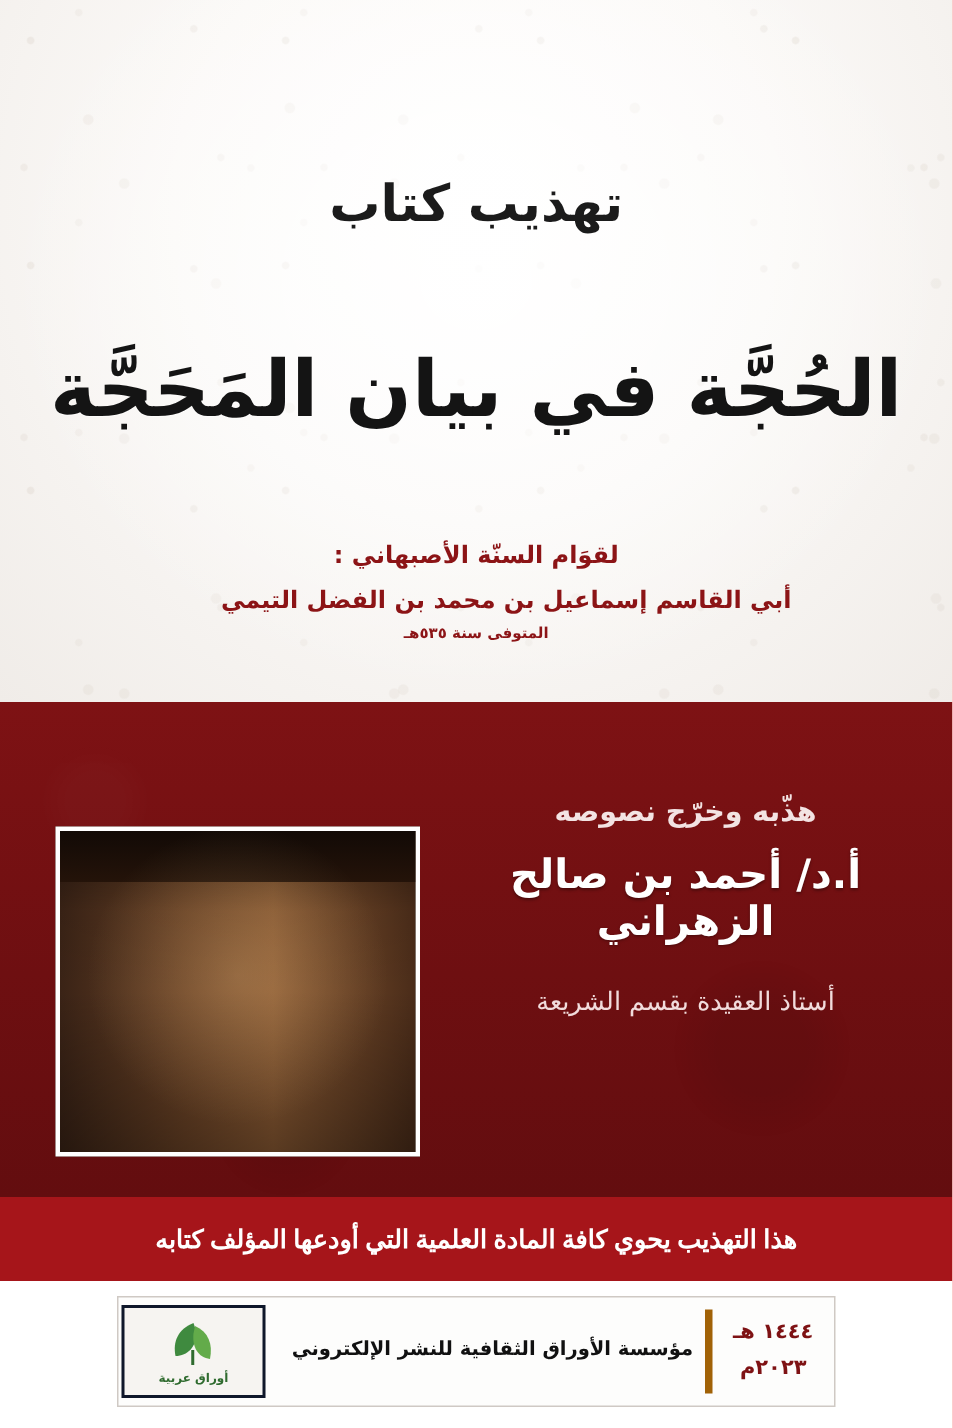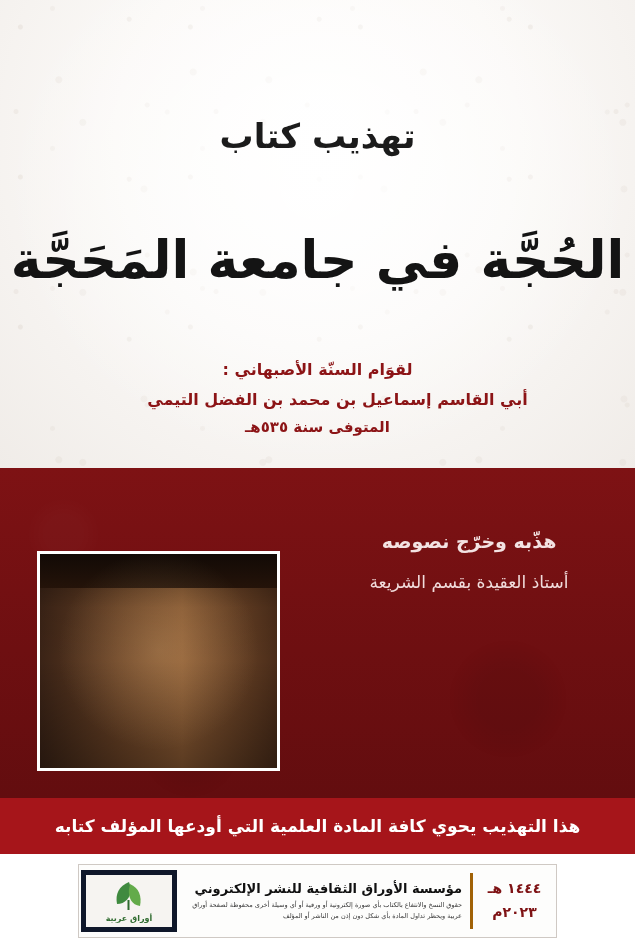--- a/index.html
+++ b/index.html
@@ -93,21 +93,21 @@
     color: #7b1113;
   }
   .author-line {
     font-size: 16px;
     font-weight: bold;
     line-height: 1.85;
     color: #8c1416;
   }
   .author-line.l1 { font-size: 16px; }
   .author-line.l2 { font-size: 16px; padding-left: 40px; }
-  .author-line.l3 { font-size: 15px; }
+  .author-line.l3 { font-size: 10px; }
 
   
   .mid-section {
     position: absolute;
     top: 468px;
     left: 0;
     width: 635px;
     height: 330px;
     background: linear-gradient(180deg, #7e1214 0%, #6e0f11 55%, #630d0f 100%);
     overflow: hidden;
@@ -118,21 +118,21 @@
     opacity: 0.35;
     background-image:
       radial-gradient(circle at 10% 20%, rgba(255,255,255,0.05) 0 20px, transparent 40px),
       radial-gradient(circle at 80% 70%, rgba(0,0,0,0.18) 0 30px, transparent 60px),
       radial-gradient(circle at 30% 85%, rgba(0,0,0,0.14) 0 25px, transparent 50px);
   }
 
   .editor-area {
     position: absolute;
     top: 62px;
-    right: 16px;
+    right: 28px;
     width: 300px;
     text-align: center;
     color: #ffffff;
   }
   .editor-label {
     font-size: 19px;
     font-weight: bold;
     color: #f3e3e3;
     margin-bottom: 16px;
   }
@@ -185,20 +185,21 @@
   .banner {
     position: absolute;
     top: 798px;
     left: 0;
     width: 635px;
     height: 56px;
     background: #a6151a;
     display: flex;
     align-items: center;
     justify-content: center;
+    font-family: Liberation Serif, serif;
   }
   .banner-text {
     font-size: 17px;
     font-weight: bold;
     color: #ffffff;
     text-align: center;
   }
 
   
   .footer {
@@ -222,21 +223,21 @@
     box-sizing: border-box;
     background: #fdfdfc;
   }
   .foot-date {
     width: 86px;
     text-align: center;
     font-size: 14px;
     font-weight: bold;
     color: #7e1214;
     line-height: 1.7;
-    border-left: 3px solid #a16207;
+    border-left: 5px solid #a16207;
     padding: 4px 0;
     box-sizing: border-box;
   }
   .foot-mid {
     flex: 1;
     text-align: right;
     padding: 2px 8px;
     box-sizing: border-box;
   }
   .foot-pub {
@@ -247,21 +248,21 @@
   }
   .foot-rights {
     font-size: 6.5px;
     color: #3a3a3a;
     line-height: 1.6;
   }
   .foot-logo {
     width: 96px;
     height: 62px;
     margin-left: 2px;
-    border: 5px solid #0f172a;
+    border: 2px solid #0f172a;
     box-sizing: border-box;
     background: #f6f4f1;
     display: flex;
     flex-direction: column;
     align-items: center;
     justify-content: center;
   }
   .logo-mark {
     width: 40px;
     height: 32px;
@@ -279,33 +280,34 @@
 
 <div class="cover">
 
   <div class="top-section">
     <div class="top-texture"></div>
     <div class="top-vignette"></div>
   </div>
 
   <div class="kicker">تهذيب كتاب</div>
 
-  <div class="main-title">الحُجَّة في جامعة المَحَجَّة</div>
+  <div class="main-title">الحُجَّة في بيان المَحَجَّة</div>
 
   <div class="author-block">
     <div class="author-line l1">لقوَام السنّة الأصبهاني :</div>
     <div class="author-line l2">أبي القاسم إسماعيل بن محمد بن الفضل التيمي</div>
     <div class="author-line l3">المتوفى سنة ٥٣٥هـ</div>
   </div>
 
   <div class="mid-section">
     <div class="mid-texture"></div>
 
     <div class="editor-area">
       <div class="editor-label">هذّبه وخرّج نصوصه</div>
+      <div class="editor-name">أ.د/ أحمد بن صالح الزهراني</div>
       <div class="editor-aff">أستاذ العقيدة بقسم الشريعة</div>
     </div>
 
     <div class="book-photo">
       <div class="photo-inner">
         <div class="shelf-dark"></div>
         <div class="stack">
           
           
           
@@ -325,21 +327,20 @@
   </div>
 
   <div class="footer">
     <div class="footer-inner">
       <div class="foot-date">
         <div>١٤٤٤ هـ</div>
         <div>٢٠٢٣م</div>
       </div>
       <div class="foot-mid">
         <div class="foot-pub">مؤسسة الأوراق الثقافية للنشر الإلكتروني</div>
-        <div class="foot-rights">حقوق النسخ والانتفاع بالكتاب بأي صورة إلكترونية أو ورقية أو أي وسيلة أخرى محفوظة لصفحة أوراق عربية ويحظر تداول المادة بأي شكل دون إذن من الناشر أو المؤلف</div>
       </div>
       <div class="foot-logo">
         <svg class="logo-mark" viewBox="0 0 40 32">
           <path d="M20 2 C10 6 6 14 8 24 C16 24 22 18 22 8 Z" fill="#3f8a3f"></path>
           <path d="M21 4 C30 8 33 16 31 26 C23 25 19 18 20 9 Z" fill="#63ab4a"></path>
           <rect x="18.5" y="20" width="2" height="10" fill="#2f6b2f"></rect>
         </svg>
         <div class="logo-text">أوراق عربية</div>
       </div>
     </div>

